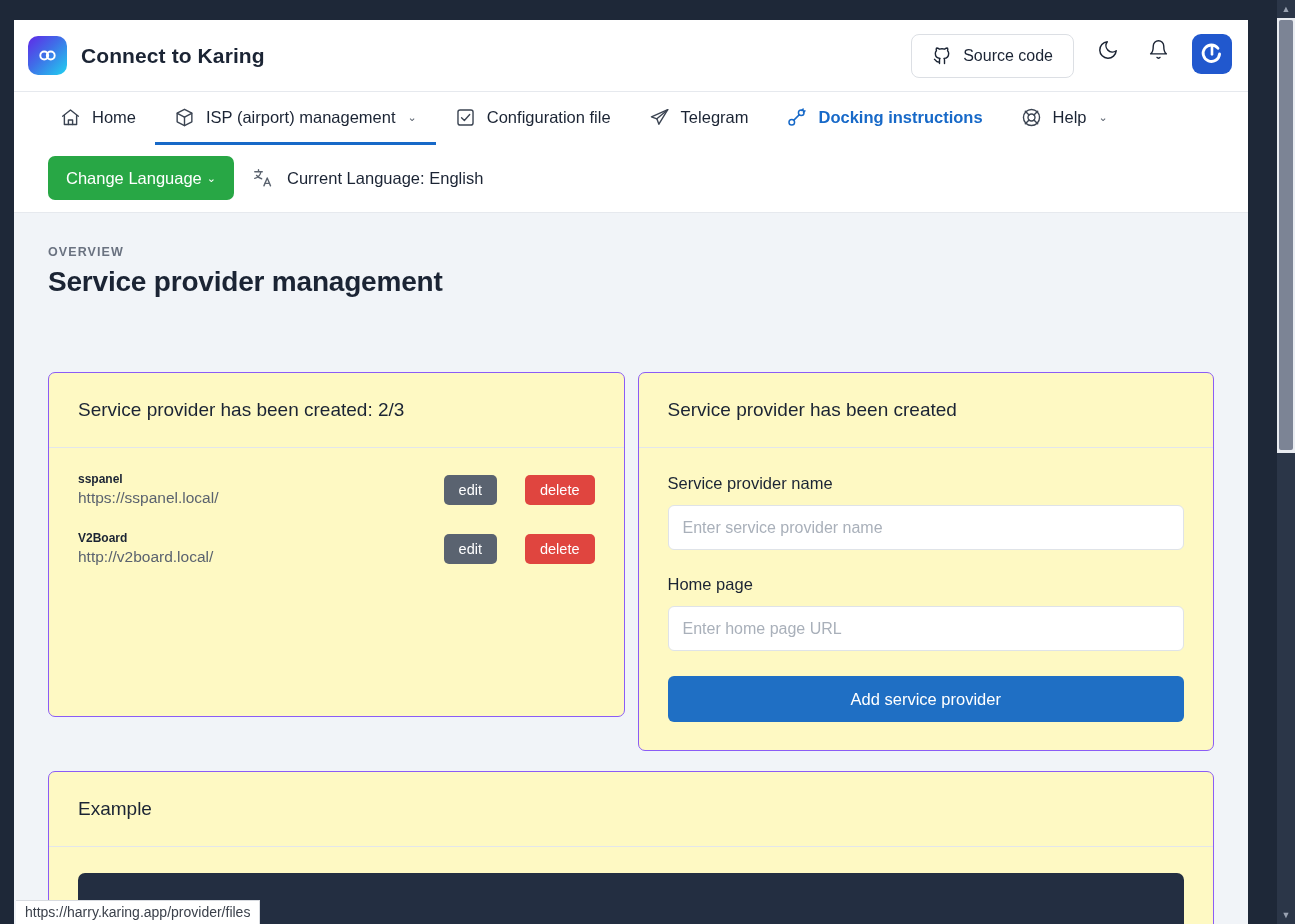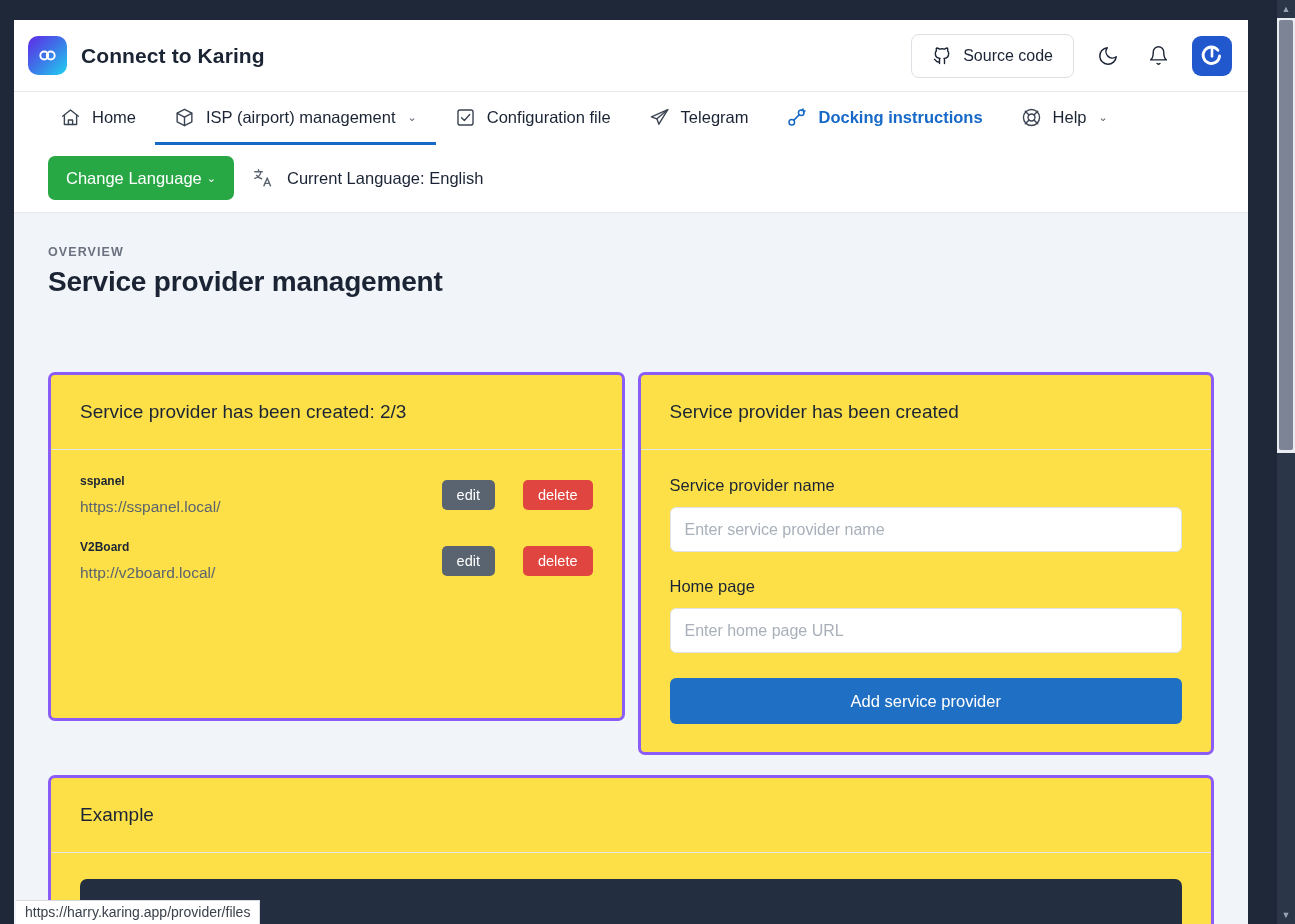--- a/index.html
+++ b/index.html
@@ -60,21 +60,20 @@
   .brand-title {
     font-size: 21px;
     font-weight: bold;
     color: #1b2434;
     letter-spacing: 0.1px;
   }
 
   .header-right {
     margin-left: auto;
     display: flex;
-    align-items: center;
     gap: 18px;
   }
 
   .source-code-btn {
     display: flex;
     align-items: center;
     gap: 11px;
     height: 44px;
     padding: 0 20px;
     border: 1px solid #dcdfe4;
@@ -206,22 +205,22 @@
   }
 
   .cards-row {
     display: flex;
     gap: 13px;
     margin-top: 74px;
     align-items: flex-start;
   }
 
   .card {
-    background: #fde047;
-    border: 3px solid #8b5cf6;
+    background: #fef9c3;
+    border: 1px solid #8b5cf6;
     border-radius: 7px;
     flex: 1;
   }
 
   .card-header {
     padding: 26px 29px;
     font-size: 19px;
     color: #1b2434;
     border-bottom: 1px solid #e3e6eb;
   }
@@ -243,21 +242,20 @@
   .provider-name {
     font-size: 12px;
     font-weight: bold;
     color: #1b2434;
     margin-bottom: 3px;
   }
 
   .provider-url {
     font-size: 15.5px;
     color: #5b636f;
-    margin-top: 10px;
   }
 
   .provider-actions { display: flex; gap: 28px; }
 
   .btn-edit, .btn-delete {
     border: none;
     border-radius: 5px;
     color: #ffffff;
     font-size: 14.5px;
     padding: 7px 15px;

